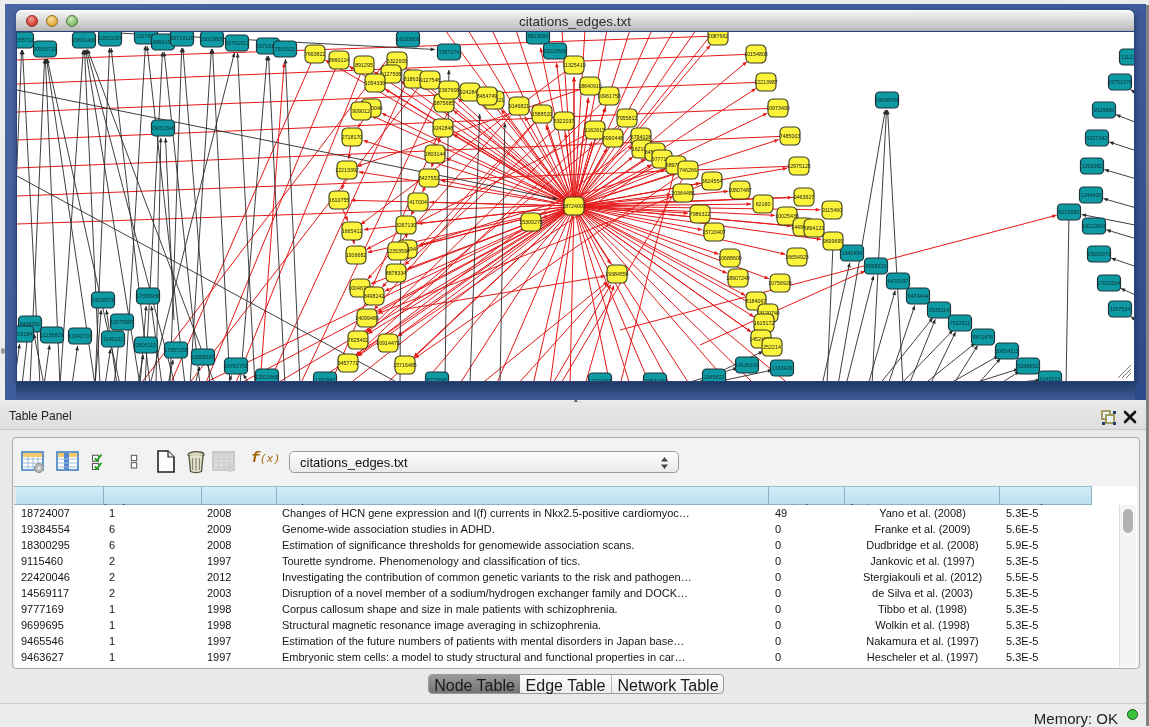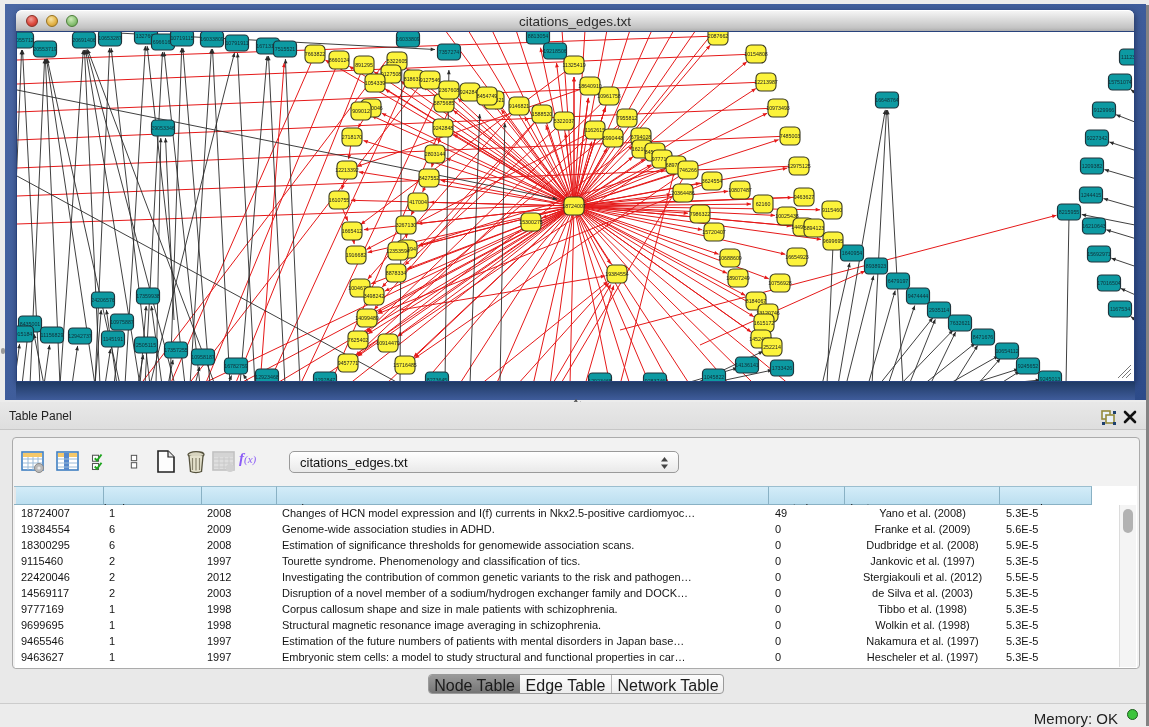--- a/index.html
+++ b/index.html
@@ -1104,21 +1104,21 @@
           <path d="M8.5 8 V20 M12 8 V20.5 M15.5 8 V20" stroke="#8a8670" stroke-width="1.2"></path>
         </svg>
         <svg style="position:absolute;left:199px;top:12px" width="24" height="24" viewBox="0 0 24 24">
           <g opacity="0.55">
             <rect x="1" y="2" width="21" height="18" fill="#cfcfcf" stroke="#9a9a9a" stroke-width="1.6"></rect>
             <rect x="2" y="3" width="19" height="4" fill="#bdbdbd"></rect>
             <path d="M2 9 H21 M2 13 H21 M2 17 H21 M7 7 V20 M12 7 V20 M17 7 V20" stroke="#a8a8a8" stroke-width="1"></path>
             <circle cx="18" cy="18" r="4" fill="#b5b5b5"></circle>
           </g>
         </svg>
-        <div style="position:absolute;left:226px;top:12px;width:28px;height:22px;font-size:15px;color:#8b5cf6;font-style:italic;font-family:Liberation Serif, serif"><b>f</b><span style="font-size:11px">(x)</span></div>
+        <div style="position:absolute;left:238px;top:12px;width:28px;height:22px;font-size:15px;color:#a16207;font-style:italic;font-family:Liberation Mono, monospace"><b>f</b><span style="font-size:11px">(x)</span></div>
 <div id="combo">citations_edges.txt<svg style="position:absolute;right:9px;top:4px" width="9" height="14" viewBox="0 0 9 14">
             <path d="M4.5 1 L8 5.5 L1 5.5 Z" fill="#444"></path>
             <path d="M4.5 13 L8 8.5 L1 8.5 Z" fill="#444"></path>
           </svg></div>
 </div>
 <div id="twhite"></div>
 <div id="thead">
 <div style="width:2px;background:#e8e8e8;border-right:0"></div>
 <div style="width:88px">name</div>
         <div style="width:98px">in_degree</div>
@@ -1127,21 +1127,21 @@
         <div style="width:76px">△ out_de…</div>
         <div style="width:155px">short</div>
         <div style="width:92px">pagerank</div>
 </div>
 <table>
         <tbody>
           <tr>
             <td class="c0">18724007</td>
             <td class="c1">1</td>
             <td class="c2">2008</td>
-            <td class="c3">Changes of HCN model expression and I(f) currents in Nkx2.5-positive cardiomyoc…</td>
+            <td class="c3">Changes of HCN gene expression and I(f) currents in Nkx2.5-positive cardiomyoc…</td>
             <td class="c4">49</td>
             <td class="c5">Yano et al. (2008)</td>
             <td class="c6">5.3E-5</td>
           </tr>
           <tr>
             <td class="c0">19384554</td>
             <td class="c1">6</td>
             <td class="c2">2009</td>
             <td class="c3">Genome-wide association studies in ADHD.</td>
             <td class="c4">0</td>

